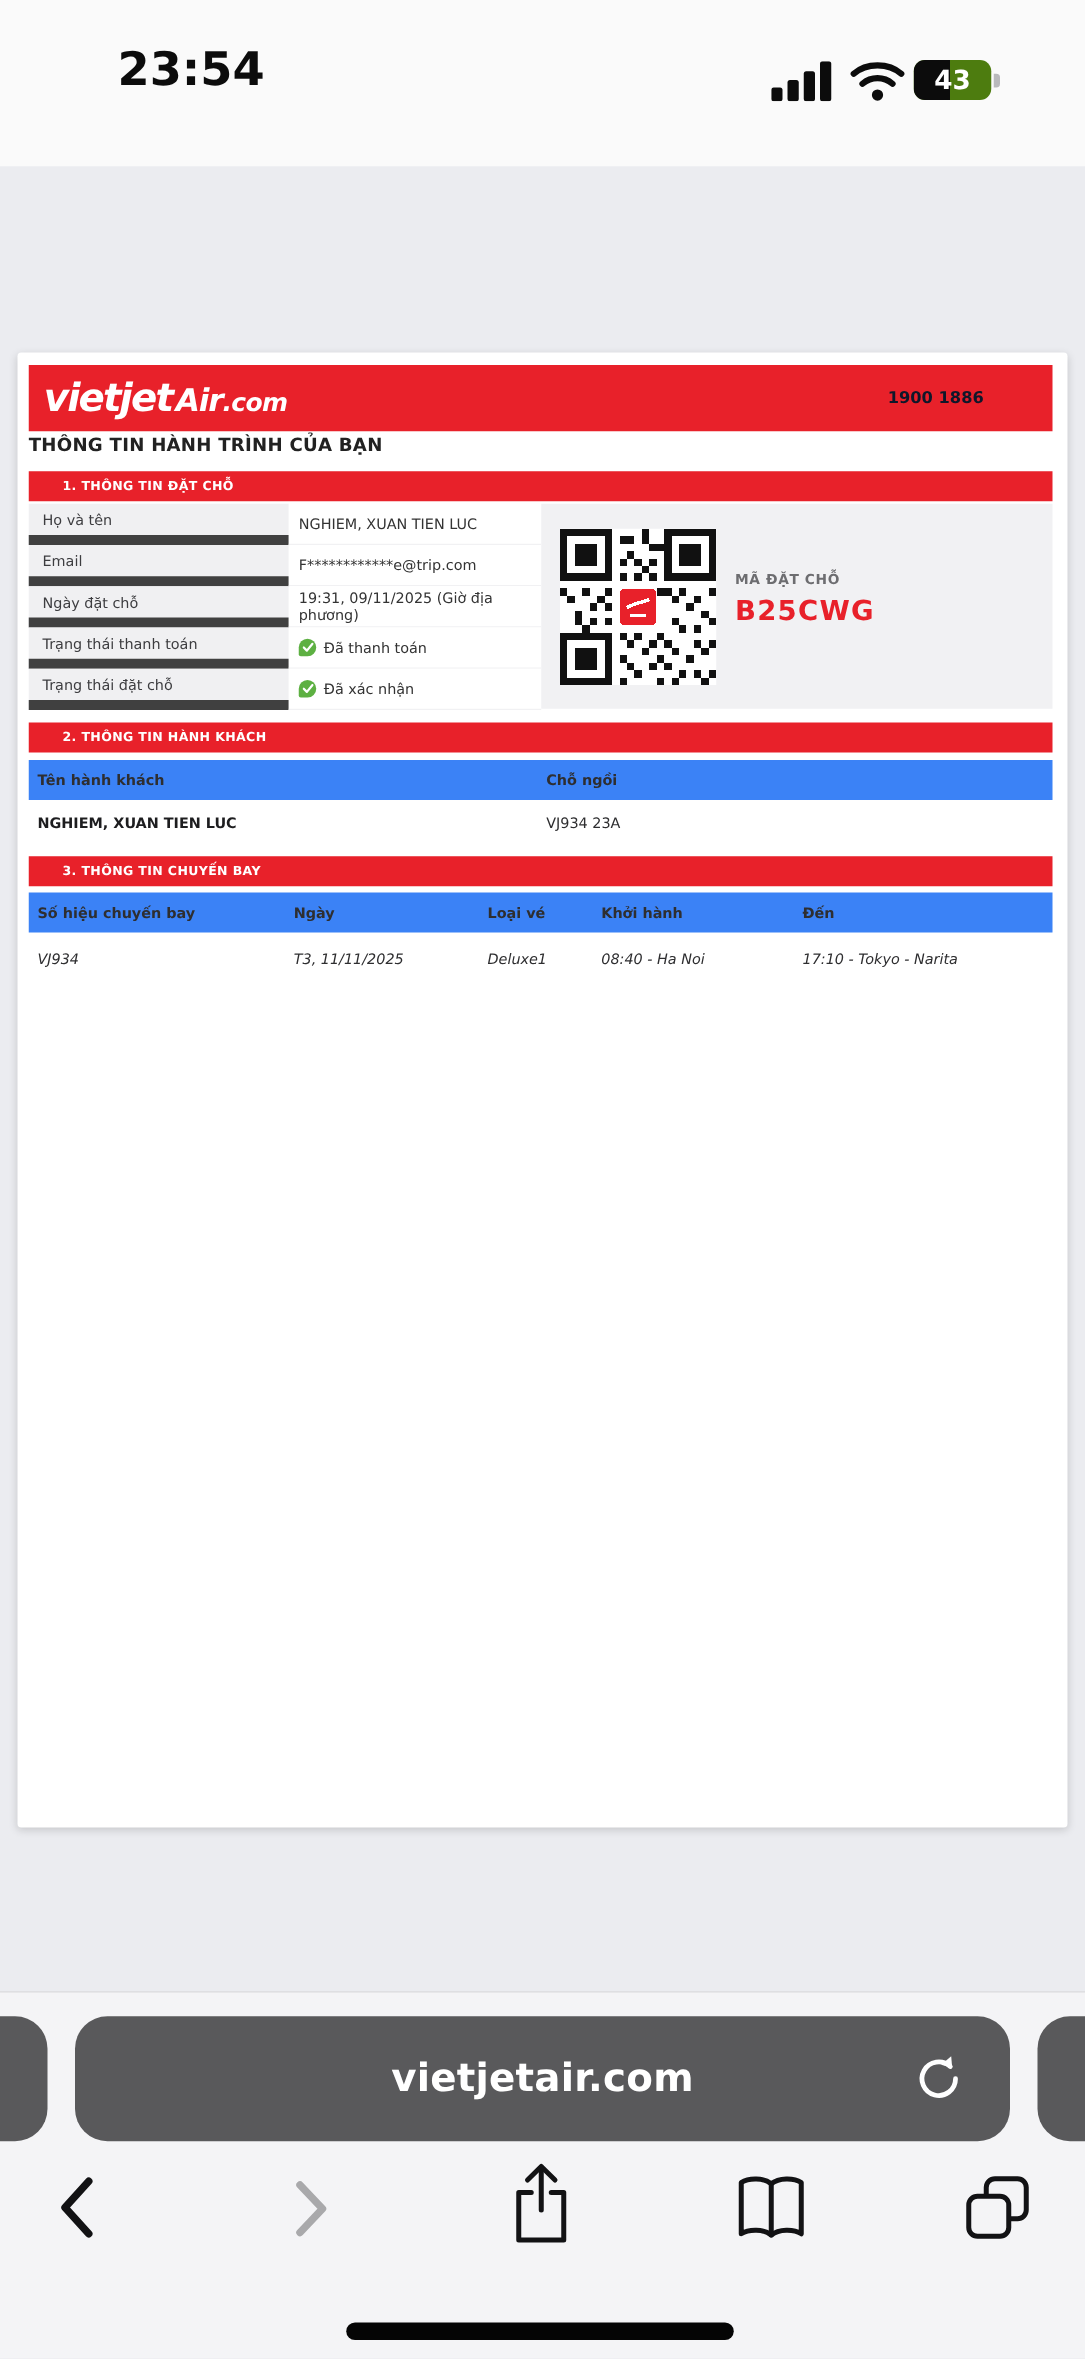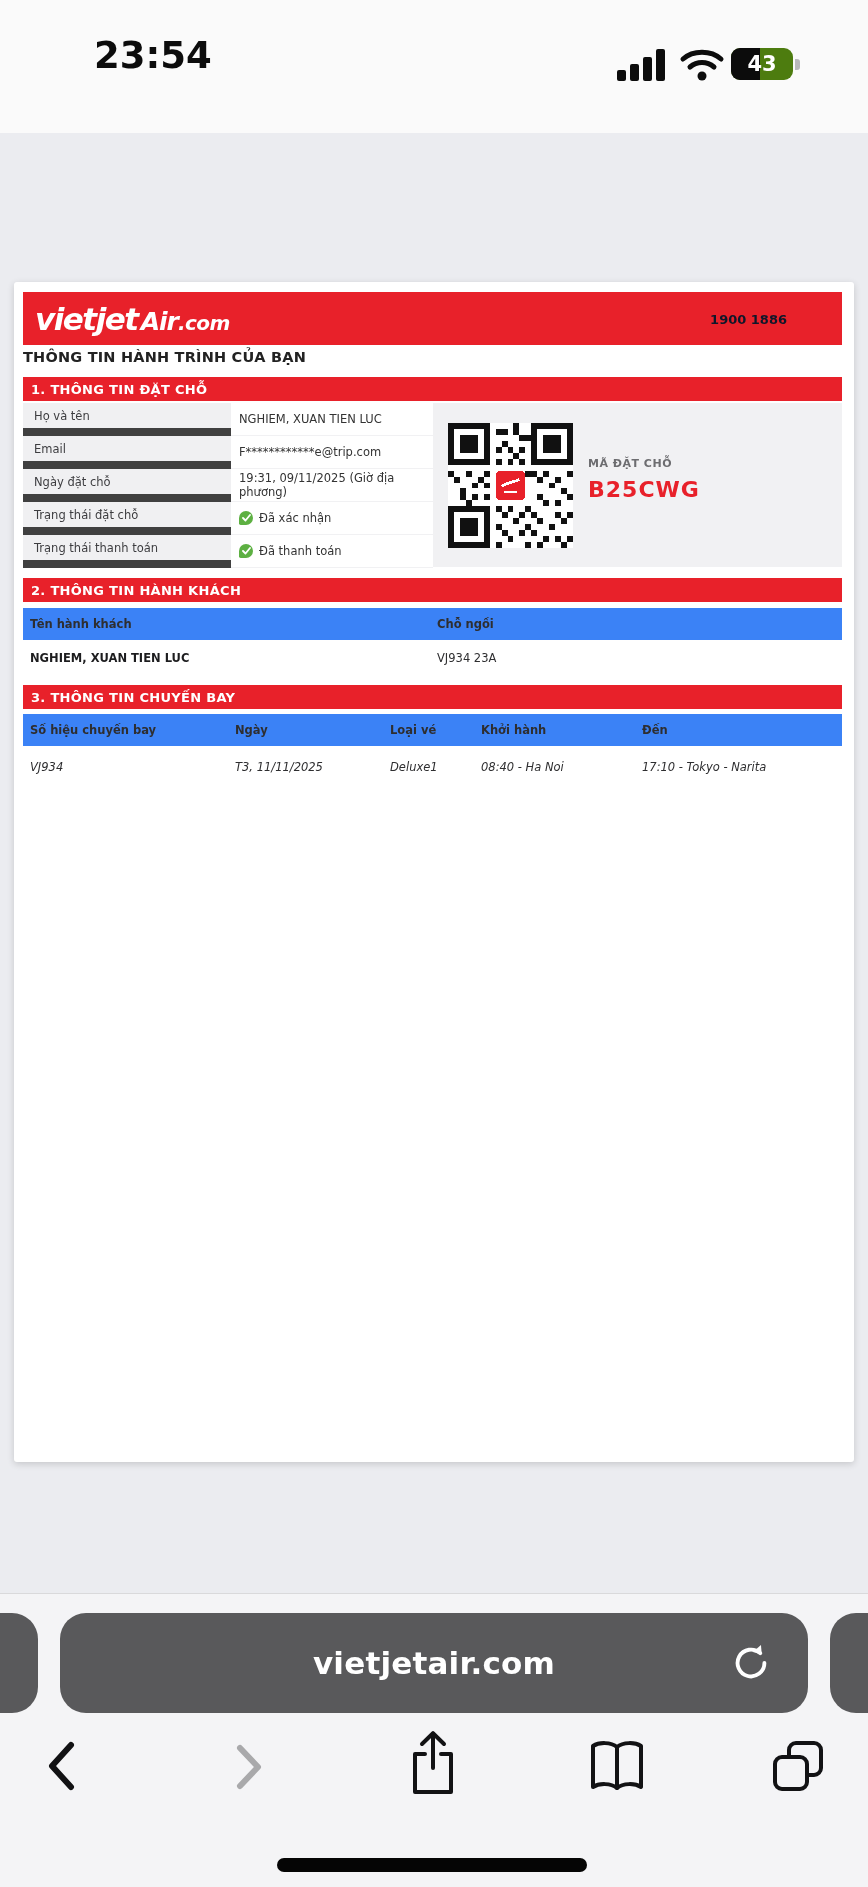--- a/index.html
+++ b/index.html
@@ -28,21 +28,21 @@
     display:flex;align-items:center;}
   .logo{margin-left:12px;color:#fff;font-style:italic;font-weight:800;white-space:nowrap;}
   .logo .lv{font-size:31px;letter-spacing:-1.5px;}
   .logo .la{font-size:25px;margin-left:3px;letter-spacing:-1px;}
   .logo .lc{font-size:20px;font-weight:600;letter-spacing:-.5px;}
   .hotline{position:absolute;right:55px;top:50%;transform:translateY(-50%);
     color:#0f172a;font-size:13px;font-weight:700;}
   .page-title{position:absolute;left:9px;top:67px;font-size:14.5px;font-weight:800;color:#222;letter-spacing:.2px;}
 
   .sec-bar{position:absolute;left:9px;width:819px;height:24px;background:var(--red);color:#fff;
-    font-size:13px;font-weight:700;display:flex;align-items:center;padding-left:8px;letter-spacing:.3px;}
+    font-size:10px;font-weight:700;display:flex;align-items:center;padding-left:27px;letter-spacing:.3px;}
   .sec1{top:95px;} .sec2{top:296px;} .sec3{top:403px;}
 
   .sec1-content{position:absolute;left:9px;top:121px;width:819px;height:165px;}
   .info-table{position:absolute;left:0;top:0;width:410px;height:165px;}
   .info-row{display:flex;height:33px;}
   .info-label{width:208px;background:#f0f0f2;border-bottom:8px solid #404040;display:flex;
     align-items:center;padding-left:11px;font-size:11.5px;color:#3d3d40;}
   .info-value{flex:1;background:#fff;border-bottom:1px solid #f1f1f3;display:flex;
     align-items:center;padding-left:8px;font-size:11.5px;color:#333;}
   .chk{display:inline-flex;width:14px;height:14px;border-radius:50% 50% 50% 12%;background:#5db042;
@@ -124,39 +124,39 @@
         </div>
         <div class="info-row">
           <div class="info-label">Email</div>
           <div class="info-value">F************e@trip.com</div>
         </div>
         <div class="info-row">
           <div class="info-label">Ngày đặt chỗ</div>
           <div class="info-value">19:31, 09/11/2025 (Giờ địa phương)</div>
         </div>
         <div class="info-row">
+          <div class="info-label">Trạng thái thanh toán</div>
+          <div class="info-value">
+            <span class="chk">
+              <svg width="9" height="8" viewBox="0 0 9 8">
+                  <path d="M1 4 L3.5 6.5 L8 1" fill="none" stroke="#fff" stroke-width="1.8" stroke-linecap="round" stroke-linejoin="round"></path>
+                </svg>
+            </span>
+            <span>Đã thanh toán</span>
+          </div>
+        </div>
+        <div class="info-row">
           <div class="info-label">Trạng thái đặt chỗ</div>
           <div class="info-value">
             <span class="chk">
               <svg width="9" height="8" viewBox="0 0 9 8">
                   <path d="M1 4 L3.5 6.5 L8 1" fill="none" stroke="#fff" stroke-width="1.8" stroke-linecap="round" stroke-linejoin="round"></path>
                 </svg>
             </span>
             <span>Đã xác nhận</span>
-          </div>
-        </div>
-        <div class="info-row">
-          <div class="info-label">Trạng thái thanh toán</div>
-          <div class="info-value">
-            <span class="chk">
-              <svg width="9" height="8" viewBox="0 0 9 8">
-                  <path d="M1 4 L3.5 6.5 L8 1" fill="none" stroke="#fff" stroke-width="1.8" stroke-linecap="round" stroke-linejoin="round"></path>
-                </svg>
-            </span>
-            <span>Đã thanh toán</span>
           </div>
         </div>
       </div>
 
       <div class="qr-panel">
         <svg class="qr" viewBox="0 0 21 21" shape-rendering="crispEdges">
           <rect width="21" height="21" fill="#fff"></rect>
           <g fill="#111">
             <rect x="0" y="0" width="7" height="7"></rect>
               <rect x="14" y="0" width="7" height="7"></rect>

